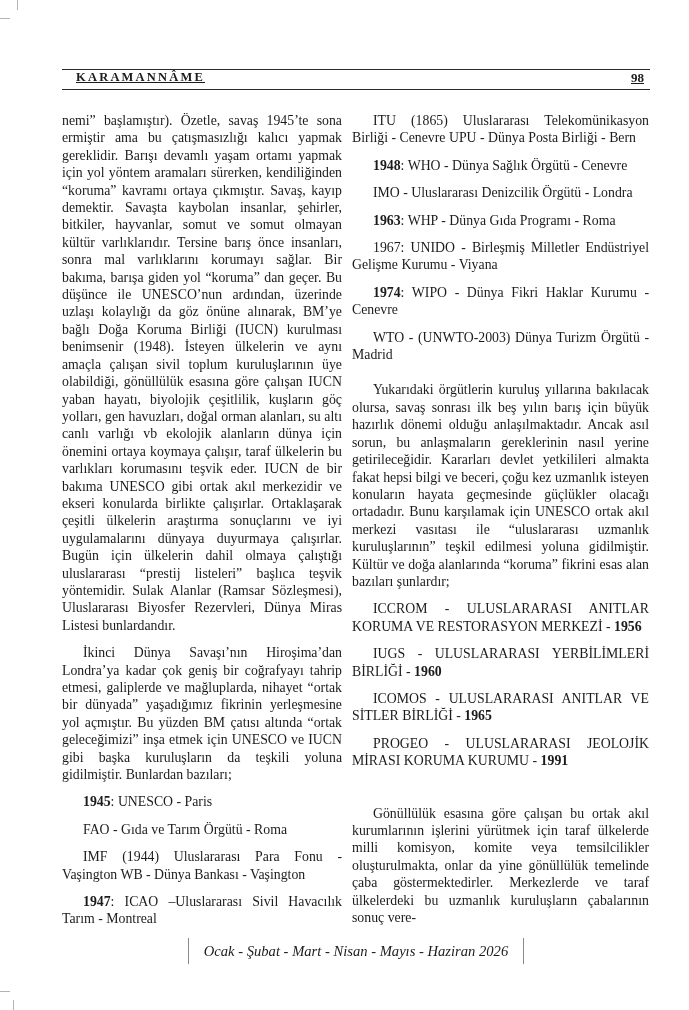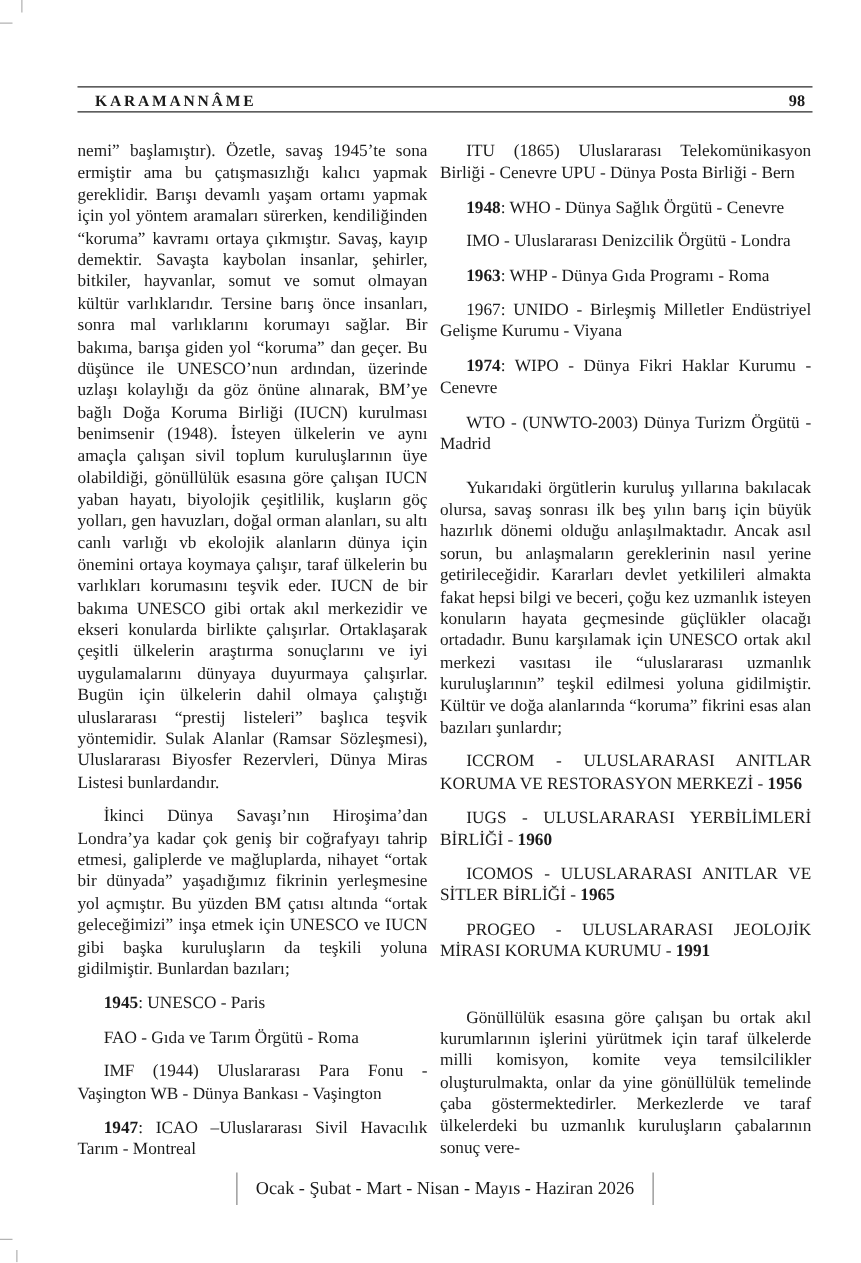--- a/index.html
+++ b/index.html
@@ -22,23 +22,24 @@
   
   .runhead {
     position: absolute;
     left: 62px;
     top: 69px;
     width: 588px;
     border-top: 1.4px solid #2a2a2a;
     border-bottom: 1.4px solid #2a2a2a;
     display: flex;
     justify-content: space-between;
-    align-items: flex-end;
+    align-items: flex-start;
     height: 19px;
     box-sizing: content-box;
+    text-decoration: underline;
   }
   .runhead .title {
     font-weight: bold;
     font-size: 12.5px;
     letter-spacing: 2.2px;
     padding-left: 14px;
   }
   .runhead .pagenum {
     font-weight: bold;
     font-size: 13px;
@@ -65,20 +66,21 @@
   
   .footer {
     position: absolute;
     left: 62px;
     top: 938px;
     width: 588px;
     display: flex;
     justify-content: center;
   }
   .footer .inner {
+    font-style: italic;
     font-size: 14.6px;
     line-height: 26px;
     padding: 0 15px;
     border-left: 1px solid #8a8a8a;
     border-right: 1px solid #8a8a8a;
     white-space: nowrap;
   }
 </style>
 </head>
 <body>

